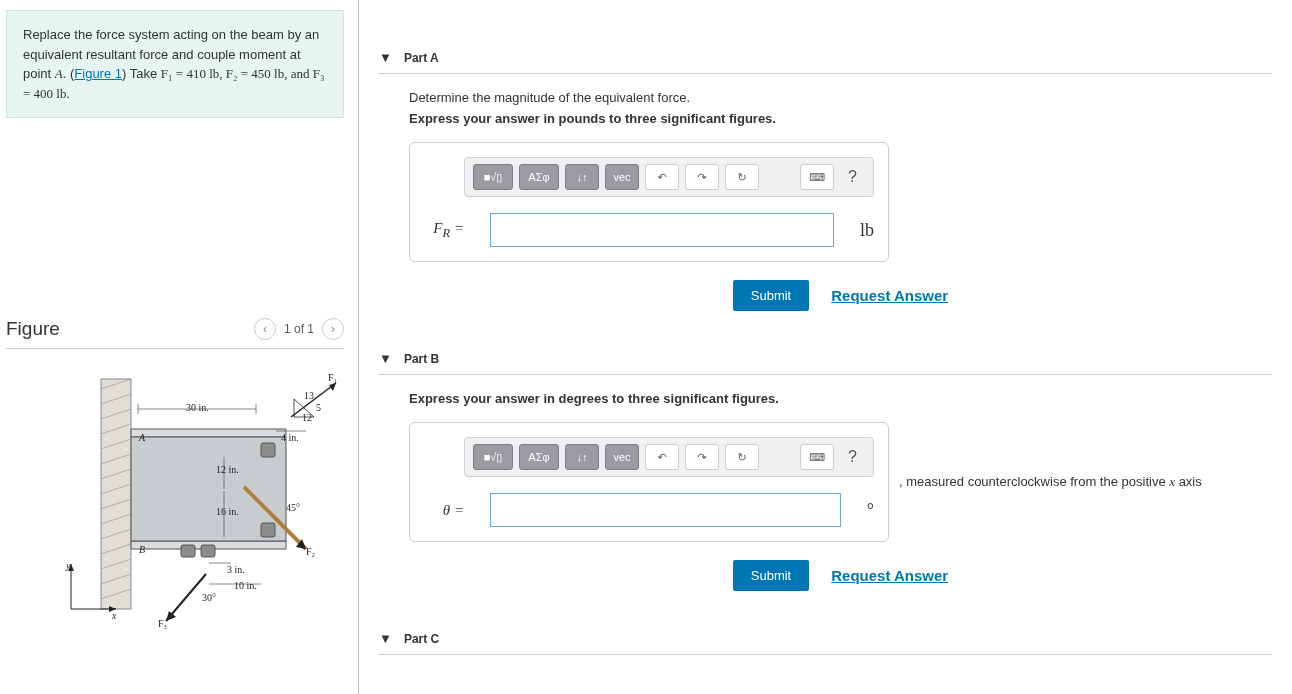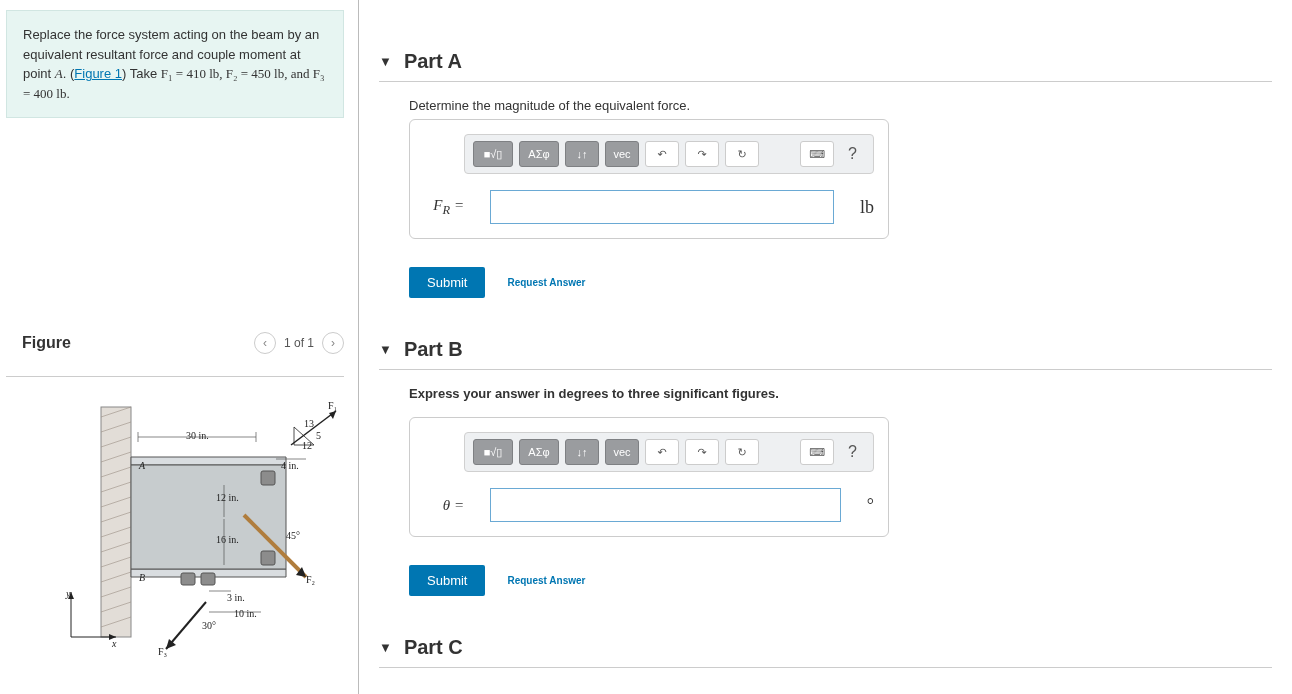--- a/index.html
+++ b/index.html
@@ -32,40 +32,40 @@
   }
   .instr-box a { color: #0076b2; text-decoration: underline; }
   .fig-header {
     display: flex;
     align-items: center;
     justify-content: space-between;
     border-bottom: 1px solid #ccc;
     padding-bottom: 8px;
     margin-top: 200px;
   }
-  .fig-header h3 { margin: 16px; font-size: 16px; font-weight: bold; }
+  .fig-header h3 { margin: 0; font-size: 19px; font-weight: normal; }
   .fig-nav { display: flex; align-items: center; gap: 8px; font-size: 12px; color: #555;}
   .circ-btn {
     width: 22px; height: 22px; border: 1px solid #ccc; border-radius: 50%;
     display: flex; align-items: center; justify-content: center;
     color: #888; background: #fff; cursor: pointer; font-size: 12px;
   }
   .figure-img { margin-top: 20px; position: relative; width: 360px; height: 260px; }
   .beam-svg { width: 100%; height: 100%; }
   .svg-label { font-family: "Times New Roman", serif; font-size: 10px; fill: #222; }
   .svg-label-i { font-style: italic; }
 
   .part-header {
     display: flex; align-items: center; gap: 12px;
     border-bottom: 1px solid #ccc;
     padding: 10px 0 8px 0;
     margin-top: 30px;
   }
   .part-header .caret { cursor: pointer; color: #333; }
-  .part-header .ptitle { font-weight: bold; font-size: 20px; }
+  .part-header .ptitle { font-weight: bold; font-size: 12px; }
   .part-body { padding: 16px 0 0 30px; }
   .prompt { margin-bottom: 6px; }
   .sub-prompt { font-weight: bold; margin-bottom: 16px; }
   .answer-box {
     border: 1px solid #ccc; border-radius: 6px;
     padding: 14px; width: 480px; position: relative;
   }
   .toolbar {
     background: #eef0f2; border: 1px solid #d0d0d0; border-radius: 4px;
     padding: 6px 8px; display: flex; gap: 6px; align-items: center;
@@ -83,27 +83,27 @@
   .tb-spacer { flex: 1; }
   .tb-help { font-size: 16px; color: #555; padding: 0 8px; cursor: pointer; }
   .answer-row { display: flex; align-items: center; gap: 26px; margin: 6px 0 0 0;}
   .lhs { font-family: "Times New Roman", serif; font-style: italic; font-size: 15px; min-width: 40px; text-align:right;}
   .ans-input {
     border: 1px solid #6aa9d4; height: 34px; width: 360px;
     font-size: 14px; padding: 0 6px; outline: none;
   }
   .unit { font-family: "Times New Roman", serif; font-size: 18px; }
   .suffix-note { font-family: Arial, sans-serif; font-size: 13px; margin-left: 10px; }
-  .submit-row { display: flex; align-items: center; gap: 22px; margin-top: 28px; }
+  .submit-row { display: flex; align-items: center; gap: 22px; margin-top: 18px; justify-content: center; }
   .submit-btn {
     background: #0076b2; color: #fff; border: none;
     padding: 8px 18px; font-size: 13px; border-radius: 2px;
     cursor: pointer;
   }
-  .req-link { color: #0076b2; font-weight: bold; cursor: pointer; font-size: 10px;}
+  .req-link { color: #0076b2; text-decoration: underline; font-weight: bold; cursor: pointer; font-size: 15px;}
   .inline-row { display: flex; align-items: center; }
   .serif { font-family: "Times New Roman", serif; }
   .ital { font-style: italic; }
 </style>
 </head>
 <body>
 
 <div class="left-col">
   <div class="instr-box">
     <span>Replace the force system acting on the beam by an equivalent resultant force and couple moment at point </span>
@@ -202,20 +202,21 @@
 </div>
 
 <div class="right-col">
 
   <div class="part-header">
     <span class="caret">▼</span>
     <span class="ptitle">Part A</span>
   </div>
   <div class="part-body">
     <div class="prompt">Determine the magnitude of the equivalent force.</div>
+    <div class="sub-prompt">Express your answer in pounds to three significant figures.</div>
 
     <div class="answer-box">
       <div class="toolbar">
         <div class="tb-btn wide">■√▯</div>
         <div class="tb-btn wide">ΑΣφ</div>
         <div class="tb-btn">↓↑</div>
         <div class="tb-btn">vec</div>
         <div class="tb-btn light">↶</div>
         <div class="tb-btn light">↷</div>
         <div class="tb-btn light">↻</div>
@@ -256,20 +257,23 @@
           <div class="tb-spacer"></div>
           <div class="tb-btn light">⌨</div>
           <div class="tb-help">?</div>
         </div>
         <div class="answer-row">
           <span class="lhs"><i>θ</i> =</span>
           <input class="ans-input" type="text" style="">
           <span class="unit">°</span>
         </div>
       </div>
+      <span class="suffix-note">
+        <span>, measured counterclockwise from the positive </span><span class="serif ital">x</span><span> axis</span>
+      </span>
     </div>
 
     <div class="submit-row">
       <button class="submit-btn">Submit</button>
       <span class="req-link">Request Answer</span>
     </div>
   </div>
 
   <div class="part-header">
     <span class="caret">▼</span>

